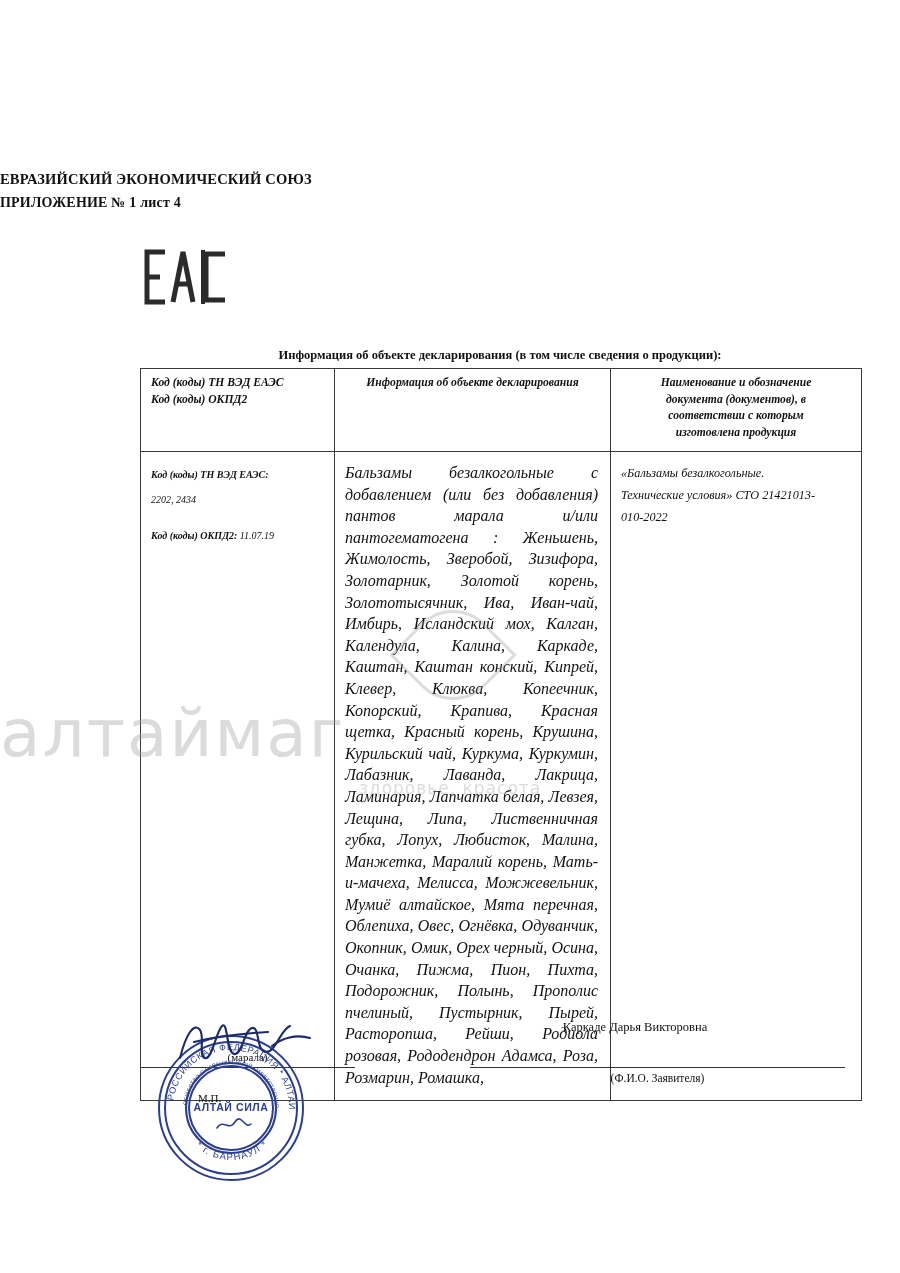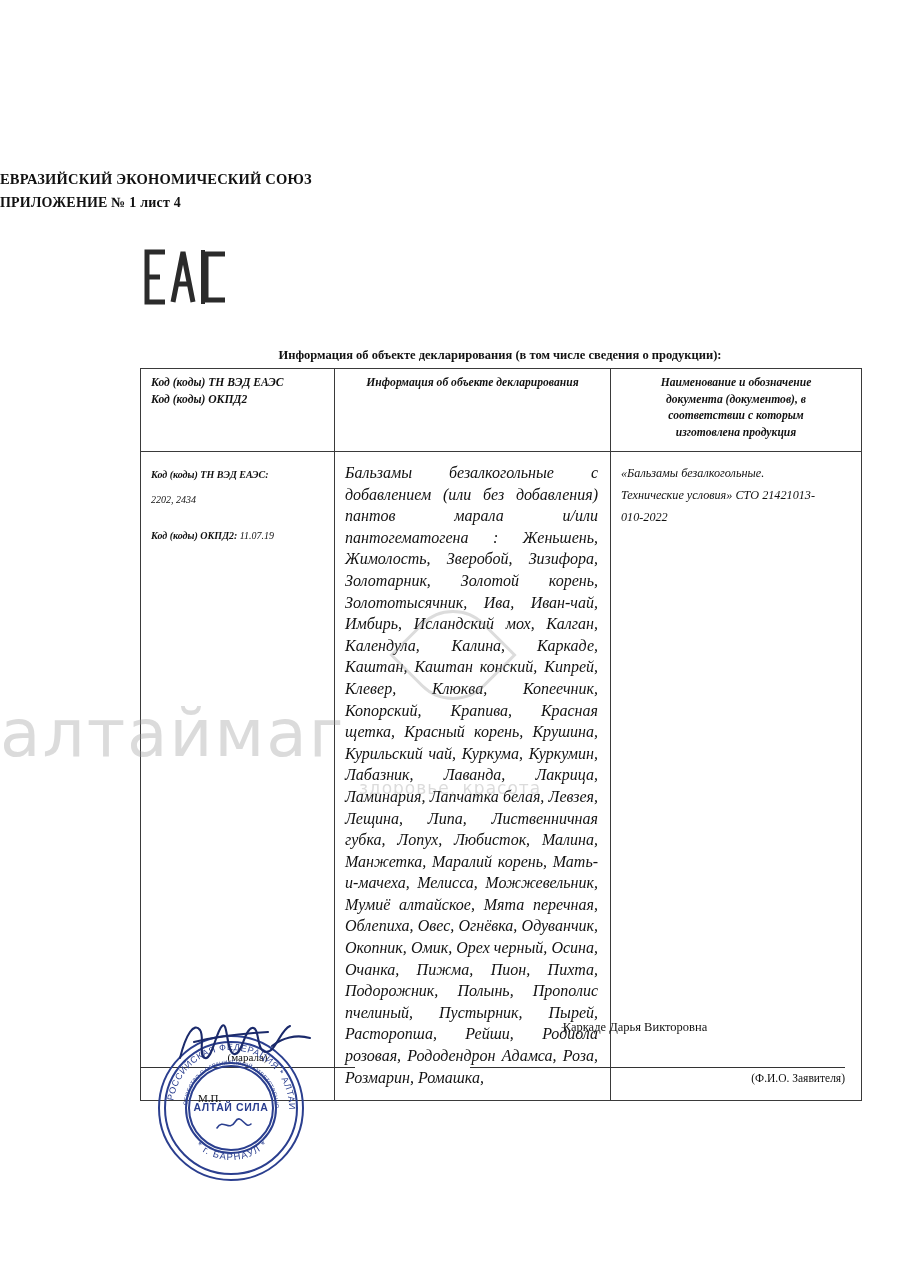--- a/index.html
+++ b/index.html
@@ -196,21 +196,21 @@
     top: 31px;
     width: 215px;
     text-align: center;
     font-size: 11px;
   }
   .sig-cap-right {
     position: absolute;
     left: 470px;
     top: 52px;
     width: 375px;
-    text-align: right;
+    text-align: center;
     font-size: 11.5px;
   }
   .mp-label {
     position: absolute;
     left: 198px;
     top: 72px;
     font-size: 11px;
   }
 
   

